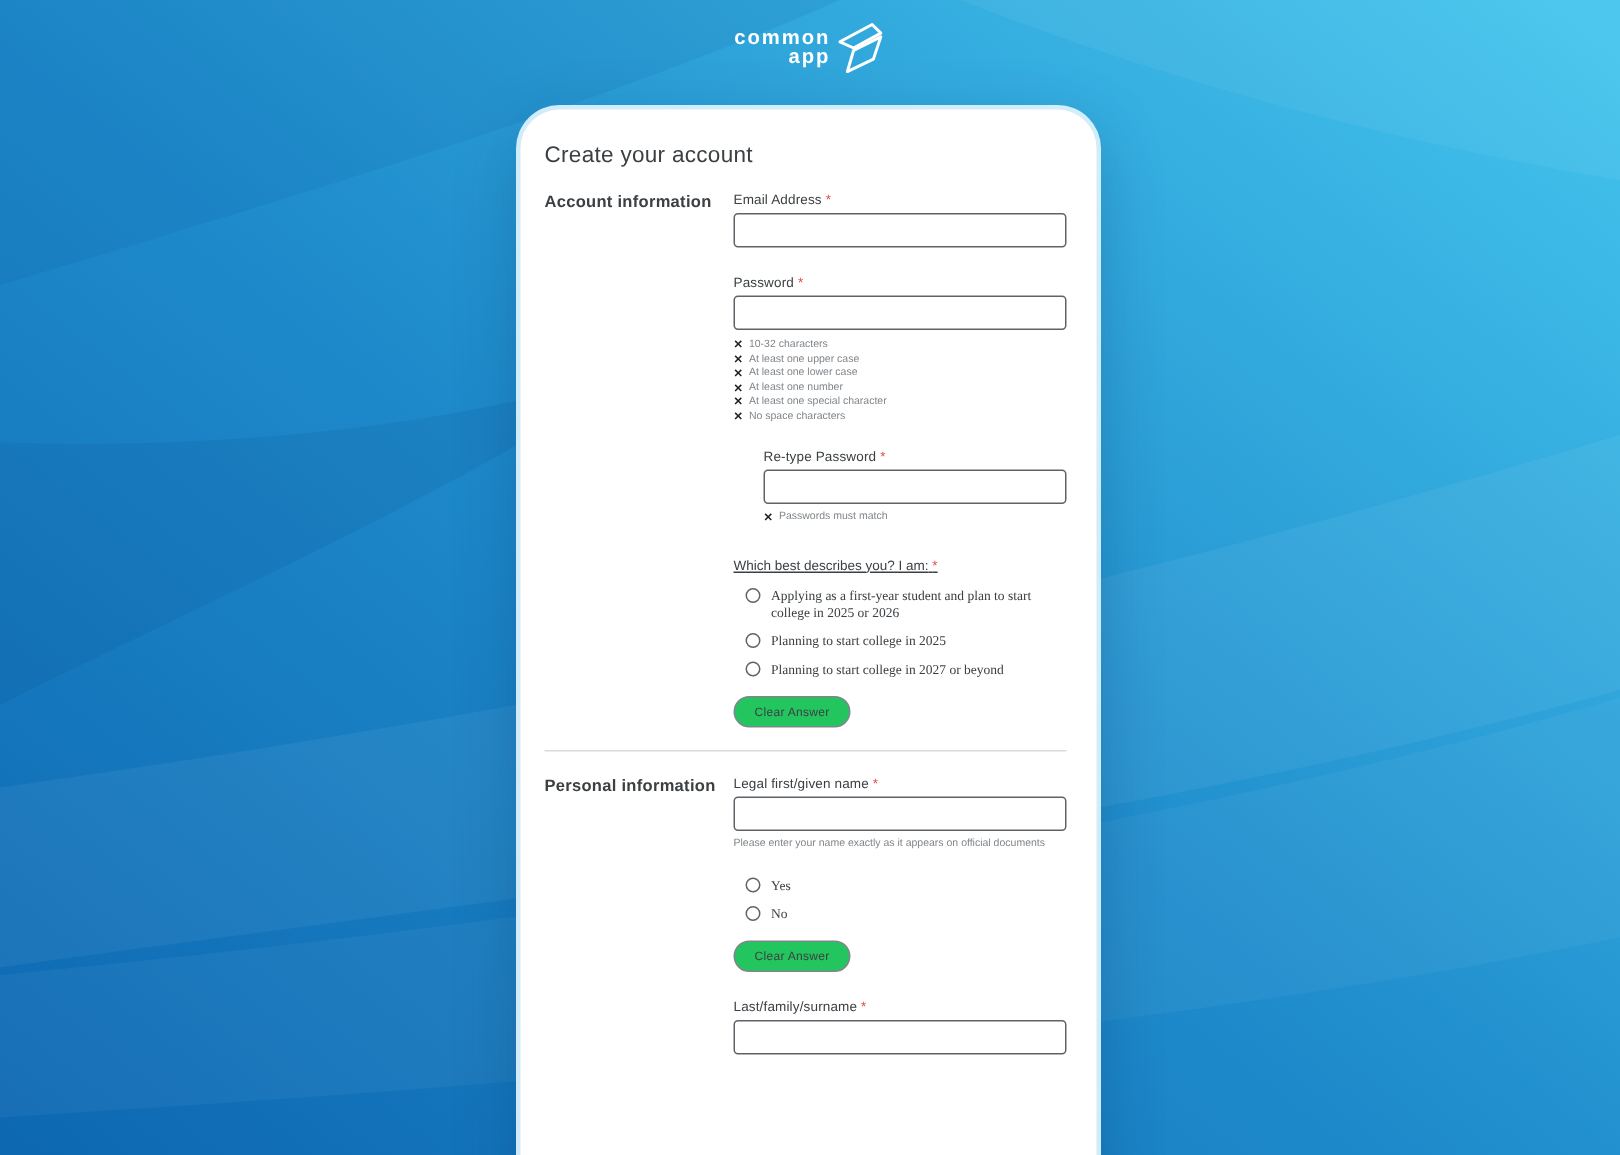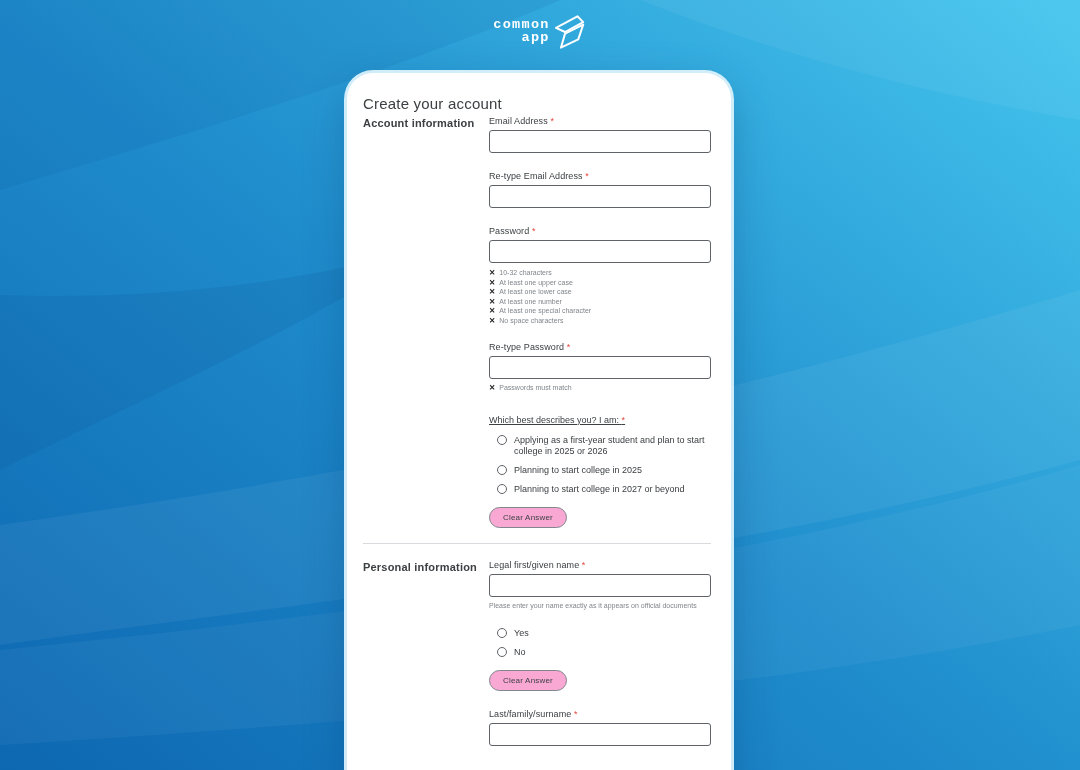--- a/index.html
+++ b/index.html
@@ -5,33 +5,33 @@
   * { margin:0; padding:0; box-sizing:border-box; }
   html,body { width:1080px; height:770px; overflow:hidden; }
   body {
     position:relative;
     font-family:"Liberation Sans", sans-serif;
     background:linear-gradient(38deg, #0d67b1 0%, #1f8ccc 48%, #45c6ee 100%);
   }
   .bg-waves { position:absolute; inset:0; width:1080px; height:770px; display:block; }
 
   
-  .logo { position:absolute; top:11px; left:0; right:0; display:flex; justify-content:center; align-items:center;font-family:Liberation Mono, monospace; }
+  .logo { position:absolute; top:11px; left:0; right:0; display:flex; justify-content:center; align-items:center; }
   .logo-words { display:flex; flex-direction:column; align-items:flex-end; color:#ffffff;
                 font-size:13.5px; font-weight:700; letter-spacing:1.3px; line-height:13px; }
   .logo-mark { margin-left:3px; margin-top:2px; }
 
   
   .card {
     position:absolute; left:347px; top:73px; width:384px; height:748px;
     background:#ffffff; border-radius:26px;
     box-shadow:0 0 0 3px rgba(219,241,252,0.95), 0 14px 44px rgba(3,46,94,0.28);
     padding:22px 20px 0 16px;
   }
-  .card-title { font-size:15px; font-weight:400; color:#3c4043; margin-bottom:4px; letter-spacing:0.2px; }
+  .card-title { font-size:15px; font-weight:400; color:#3c4043; margin-bottom:16px; letter-spacing:0.2px; }
 
   .section { display:flex; align-items:flex-start; }
   .section-heading { flex:0 0 126px; font-size:11px; color:#3c4043; padding-top:1px; letter-spacing:0.2px;font-weight:bold; }
   .fields { flex:1 1 auto; min-width:0; }
 
   .field { margin-bottom:18px; }
   .field-label { display:block; font-size:9px; color:#3c4043; margin-bottom:4px; letter-spacing:0.1px; }
   .req { color:#e8453a; }
   .text-input {
     display:block; width:100%; height:23px; border:1px solid #5f6368; border-radius:3px;
@@ -39,27 +39,27 @@
   }
 
   .checklist { margin-top:5px; }
   .check-item { display:flex; align-items:flex-start; gap:4px; line-height:9.5px; }
   .x-icon { color:#1b1d1f; font-size:7.5px; font-weight:700; line-height:9.5px; }
   .check-text { font-size:7px; color:#80868b; line-height:9.5px; }
 
   .hint-row { margin-top:4px; }
 
   .question { font-size:9px; color:#3c4043; line-height:12px; margin-bottom:9px;text-decoration:underline; }
-  .radio-group { padding-left:8px; }
+  .radio-group { padding-left:8px;font-family:Liberation Serif, serif; }
   .radio-row { display:flex; align-items:flex-start; gap:7px; margin-bottom:8px; cursor:pointer; }
   .radio-circle { width:10px; height:10px; border:1.4px solid #5f6368; border-radius:50%; background:#fff; flex:0 0 auto; margin-top:0.5px; }
   .radio-label { font-size:9px; color:#3c4043; line-height:11px; }
 
   .clear-btn {
-    display:inline-block; border:1px solid #80868b; border-radius:11px; background:#f9a8d4;
+    display:inline-block; border:1px solid #80868b; border-radius:11px; background:#22c55e;
     color:#3c4043; font-size:8px; padding:5px 13px; margin-top:4px; cursor:pointer;
     font-family:"Liberation Sans", sans-serif; letter-spacing:0.2px;
   }
 
   .divider { border:none; border-top:1px solid #d8dadd; margin:15px 0 16px 0; }
 
   .helper-text { font-size:7px; color:#80868b; margin-top:4px; line-height:9px; }
 
   .mt-block { margin-top:18px; }
 </style>
@@ -90,24 +90,20 @@
 
   <div class="section">
     <div class="section-heading">Account information</div>
     <div class="fields">
 
       <div class="field">
         <span class="field-label"><span>Email Address</span> <span class="req">*</span></span>
         <input class="text-input" type="text" value="" style="">
       </div>
 
-      <div class="field">
-        <span class="field-label"><span>Re-type Email Address</span> <span class="req">*</span></span>
-        <input class="text-input" type="text" value="" style="">
-      </div>
 
       <div class="field" style="margin-bottom:17px;">
         <span class="field-label"><span>Password</span> <span class="req">*</span></span>
         <input class="text-input" type="password" value="" style="">
         <div class="checklist">
           <div class="check-item">
               <span class="x-icon">✕</span>
               <span class="check-text">10-32 characters</span>
             </div>
           <div class="check-item">
@@ -126,21 +122,21 @@
               <span class="x-icon">✕</span>
               <span class="check-text">At least one special character</span>
             </div>
           <div class="check-item">
               <span class="x-icon">✕</span>
               <span class="check-text">No space characters</span>
             </div>
         </div>
       </div>
 
-      <div class="field" style="margin-bottom:21px;">
+      <div class="field" style="margin-bottom:21px;margin-left:20px;">
         <span class="field-label"><span>Re-type Password</span> <span class="req">*</span></span>
         <input class="text-input" type="password" value="" style="">
         <div class="check-item hint-row">
             <span class="x-icon">✕</span>
             <span class="check-text">Passwords must match</span>
           </div>
       </div>
 
       <div>
         <div class="question"><span>Which best describes you? I am:</span> <span class="req">*</span></div>

